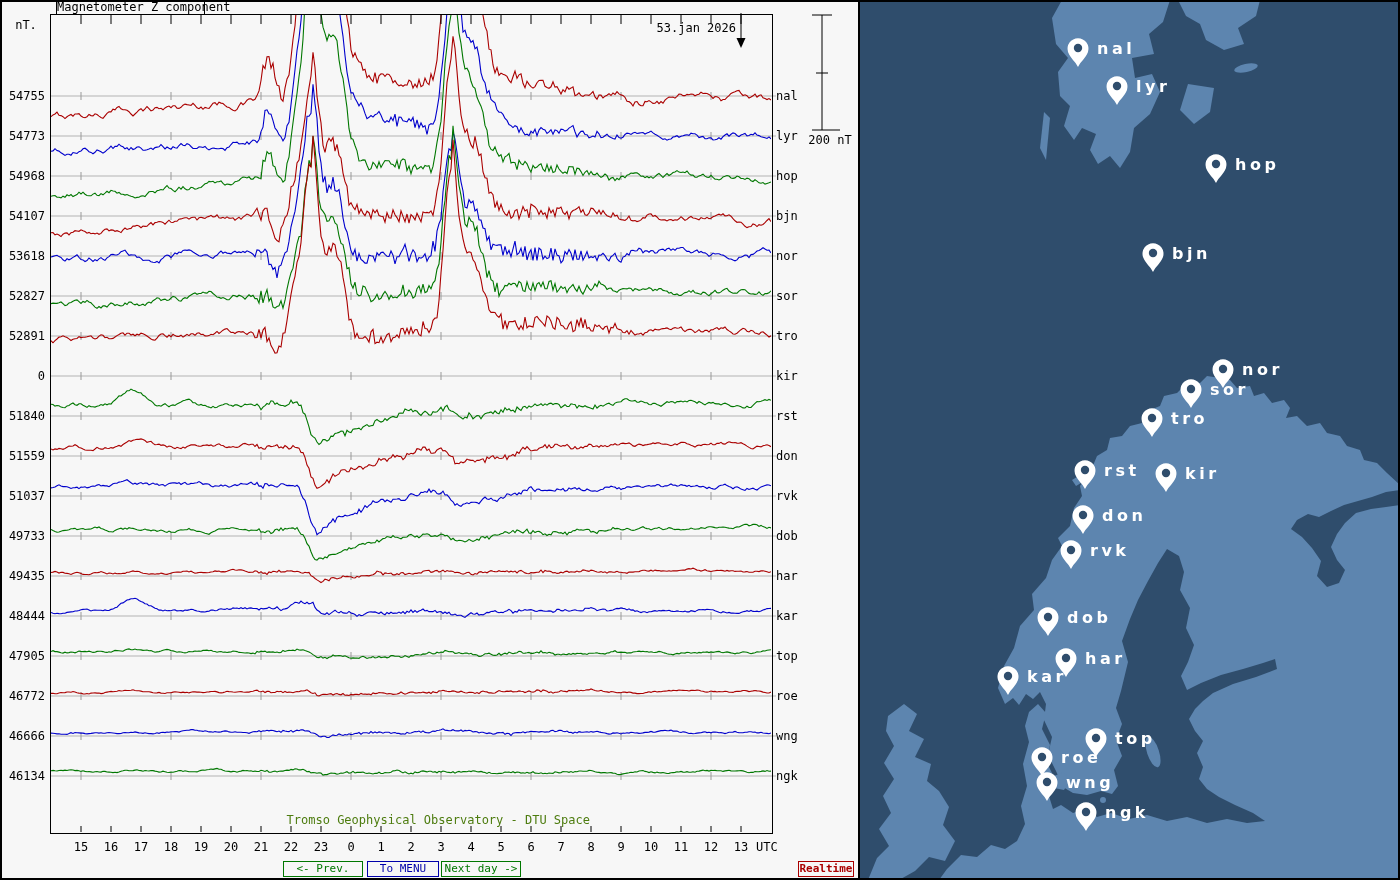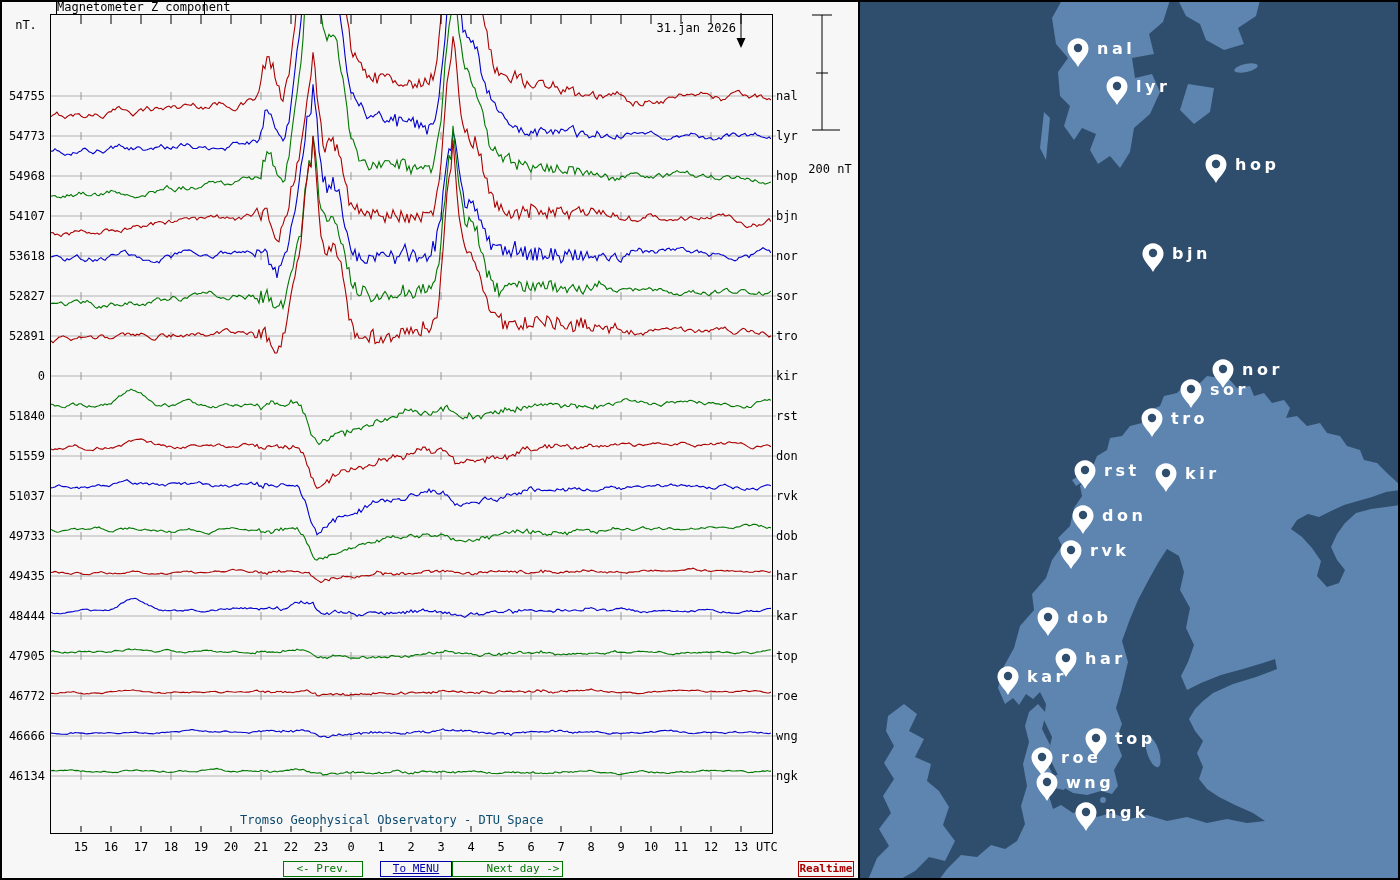--- a/index.html
+++ b/index.html
@@ -8,26 +8,26 @@
     background:#f7f7f7;
     font-family:"DejaVu Sans Mono", monospace;
   }
   #outer-frame{position:absolute;inset:0;border:2px solid #000;pointer-events:none;z-index:60}
   #left-panel{position:absolute;left:0;top:0;width:858px;height:880px;background:#f7f7f7;border-right:2px solid #000;box-sizing:content-box;}
   #plot-svg{position:absolute;left:0;top:0;}
   .txt{position:absolute;font-family:"DejaVu Sans Mono",monospace;color:#000;white-space:pre;z-index:10}
   #plot-title{left:56px;top:0;width:147px;height:14px;line-height:15px;text-align:center;font-size:12px;border-left:1px solid #000;border-right:1px solid #000;background:#f7f7f7;}
   #unit-label{left:8px;top:18px;width:36px;text-align:center;font-size:12px;}
   #date-label{left:646px;top:21px;width:90px;text-align:right;font-size:12px;}
-  #scalebar-label{left:804px;top:133px;width:52px;text-align:center;font-size:12px;margin-top:29px;}
-  #footer-credit{left:240px;top:813px;width:350px;text-align:left;font-size:12px;color:#0c4a6e;}
+  #scalebar-label{left:804px;top:133px;width:52px;text-align:center;font-size:12px;}
+  #footer-credit{left:240px;top:813px;width:350px;text-align:right;font-size:12px;color:#4d7c0f;}
   .btn{position:absolute;top:861px;height:14px;line-height:14px;font-family:"DejaVu Sans Mono",monospace;font-size:11px;text-align:center;border:1px solid;background:#f7f7f7;cursor:pointer;z-index:10}
   #btn-prev{left:283px;width:78px;color:#007700;border-color:#007700;}
-  #btn-menu{left:380px;width:70px;color:#0000aa;border-color:#0000aa;text-decoration:underline;}
-  #btn-next{left:452px;width:78px;color:#007700;border-color:#007700;padding-left:31px;}
+  #btn-menu{left:367px;width:70px;color:#0000aa;border-color:#0000aa;}
+  #btn-next{left:441px;width:78px;color:#007700;border-color:#007700;}
   #component-switch{position:absolute;left:662px;top:883px;z-index:10}
   .comp-box{display:inline-block;width:12px;height:14px;line-height:14px;font-size:11px;text-align:center;border:1px solid #999922;color:#333300;margin-right:1px;cursor:pointer;background:#f7f7f7;}
   #btn-realtime{left:798px;width:54px;color:#aa0000;border-color:#aa0000;font-weight:bold;}
   #map-panel{position:absolute;left:860px;top:0;width:540px;height:880px;}
 </style>
 </head>
 <body>
 
 <div id="left-panel">
   <svg id="plot-svg" width="858" height="880">
@@ -334,21 +334,21 @@
       </g>
       <g>
         <line x1="822" y1="15" x2="822" y2="130" stroke="#000"></line>
         <line x1="812" y1="15" x2="832" y2="15" stroke="#000"></line>
         <line x1="816" y1="73" x2="828" y2="73" stroke="#000"></line>
         <line x1="812" y1="130" x2="840" y2="130" stroke="#000"></line>
       </g>
     </svg>
   <div class="txt" id="plot-title">Magnetometer Z component</div>
   <div class="txt" id="unit-label">nT.</div>
-  <div class="txt" id="date-label">31.jan 2026</div>
+  <div class="txt" id="date-label">53.jan 2026</div>
   <div class="txt" id="scalebar-label">200 nT</div>
   <div class="txt" id="footer-credit">Tromso Geophysical Observatory - DTU Space</div>
 
   <div class="btn" id="btn-prev">&lt;- Prev. day</div>
   <div class="btn" id="btn-menu">To MENU</div>
   <div class="btn" id="btn-next">Next day -&gt;</div>
   <div id="component-switch">
     <span class="comp-box">D</span><span class="comp-box">H</span><span class="comp-box">Z</span><span class="comp-box">I</span><span class="comp-box">F</span>
   </div>
   <div class="btn" id="btn-realtime">Realtime</div>

